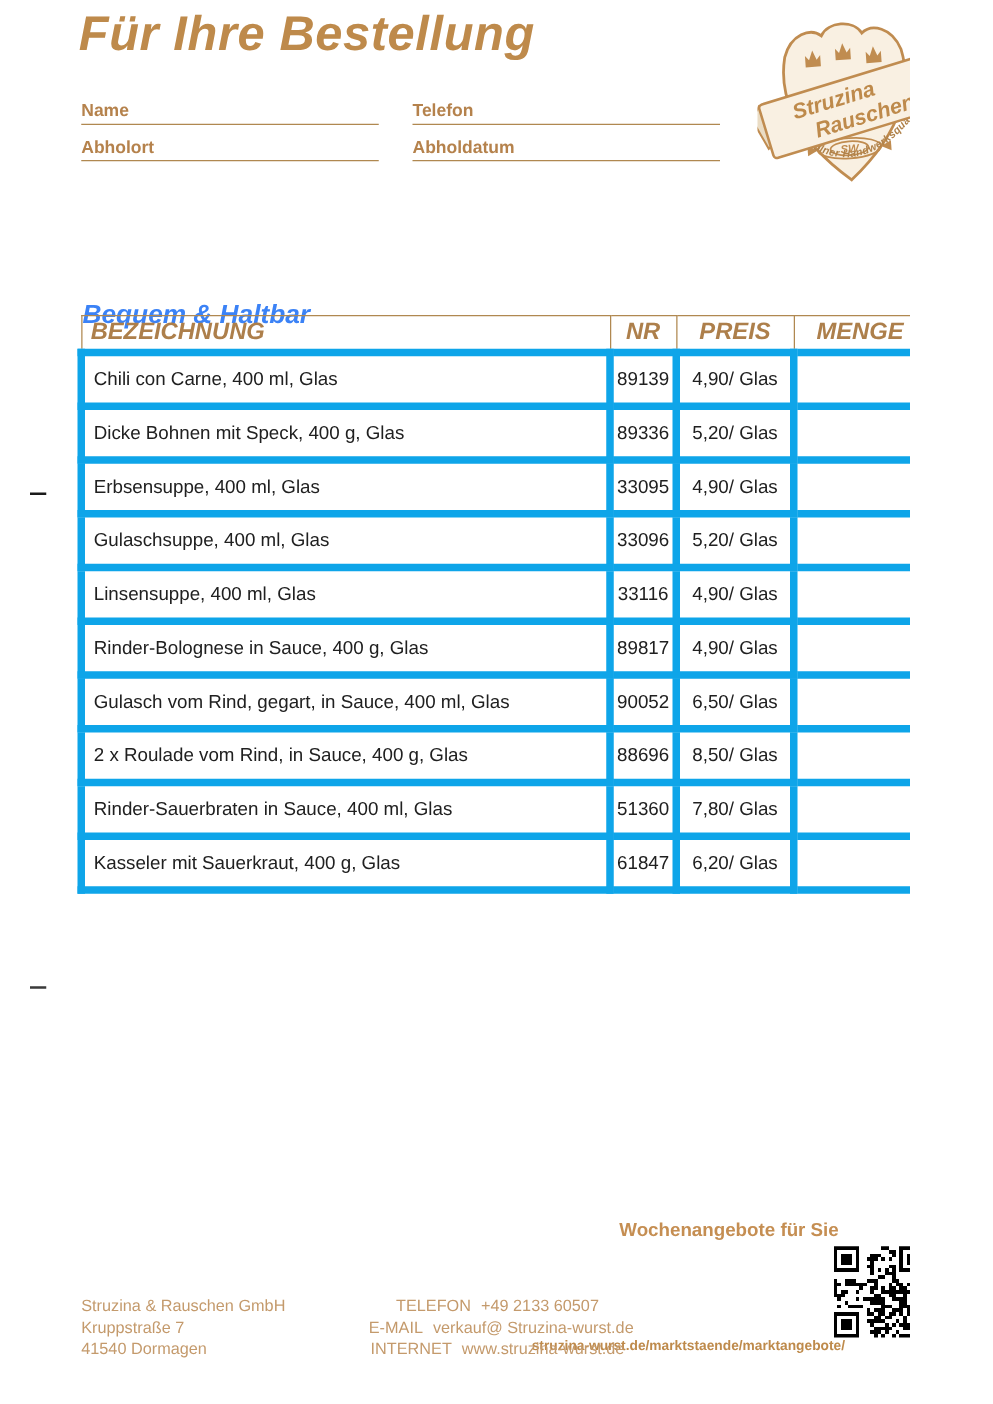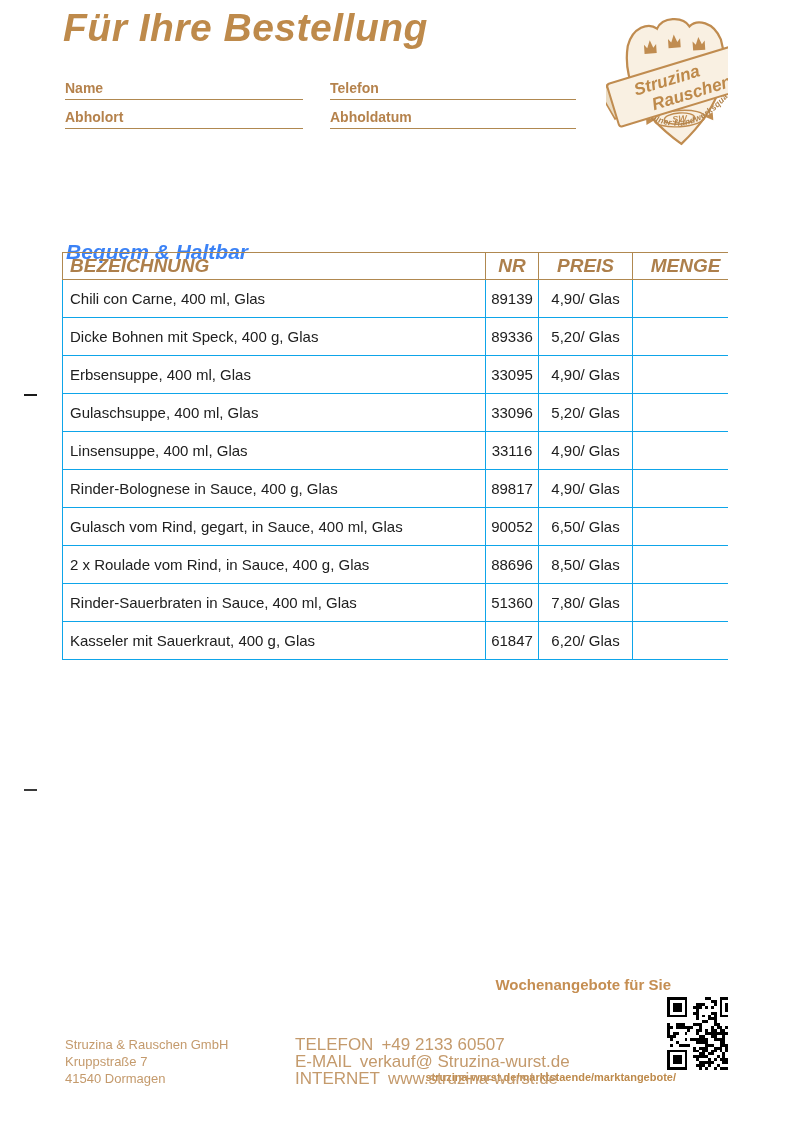--- a/index.html
+++ b/index.html
@@ -44,21 +44,21 @@
   table.order col.c-nr{width:53px;}
   table.order col.c-preis{width:94px;}
   table.order col.c-menge{width:106px;}
   table.order th{
     height:26px;border:1px solid #B08850;
     font-size:19px;font-weight:bold;font-style:italic;color:#AD7F4B;
     text-align:center;padding:0;margin-left:32px;
   }
   table.order th.bez{text-align:left;padding-left:7px;}
   table.order td{
-    height:37px;border:1px solid #0ea5e9;
+    height:37px;border:6px solid #0ea5e9;
     font-size:15px;color:#202020;padding:0;
   }
   table.order td.bez{padding-left:7px;}
   table.order td.nr,table.order td.preis{text-align:center;}
   
   .fold-mark{position:absolute;left:24px;width:13px;height:2px;background:#1a1a1a;}
   .fold-mark.m1{top:394px;}
   .fold-mark.m2{top:789px;background:#3a3a3a;}
   
   .offers-heading{
@@ -70,21 +70,21 @@
   .offers-url{
     position:absolute;right:52px;top:1071px;
     font-size:11px;font-weight:bold;color:#BE8A4B;white-space:nowrap;
   }
   .company{
     position:absolute;left:65px;top:1036px;
     font-size:13px;color:#C49A6C;line-height:17px;
   }
   .contact{
     position:absolute;left:295px;top:1036px;width:206px;
-    font-size:17px;color:#C49A6C;line-height:17px;text-align:left;
+    font-size:13px;color:#C49A6C;line-height:17px;text-align:center;
   }
   .contact .line{white-space:nowrap;}
   .contact .lbl{margin-right:8px;}
 </style>
 </head>
 <body>
 
 <div class="page">
 
   <div class="doc-title">Für Ihre Bestellung</div>

